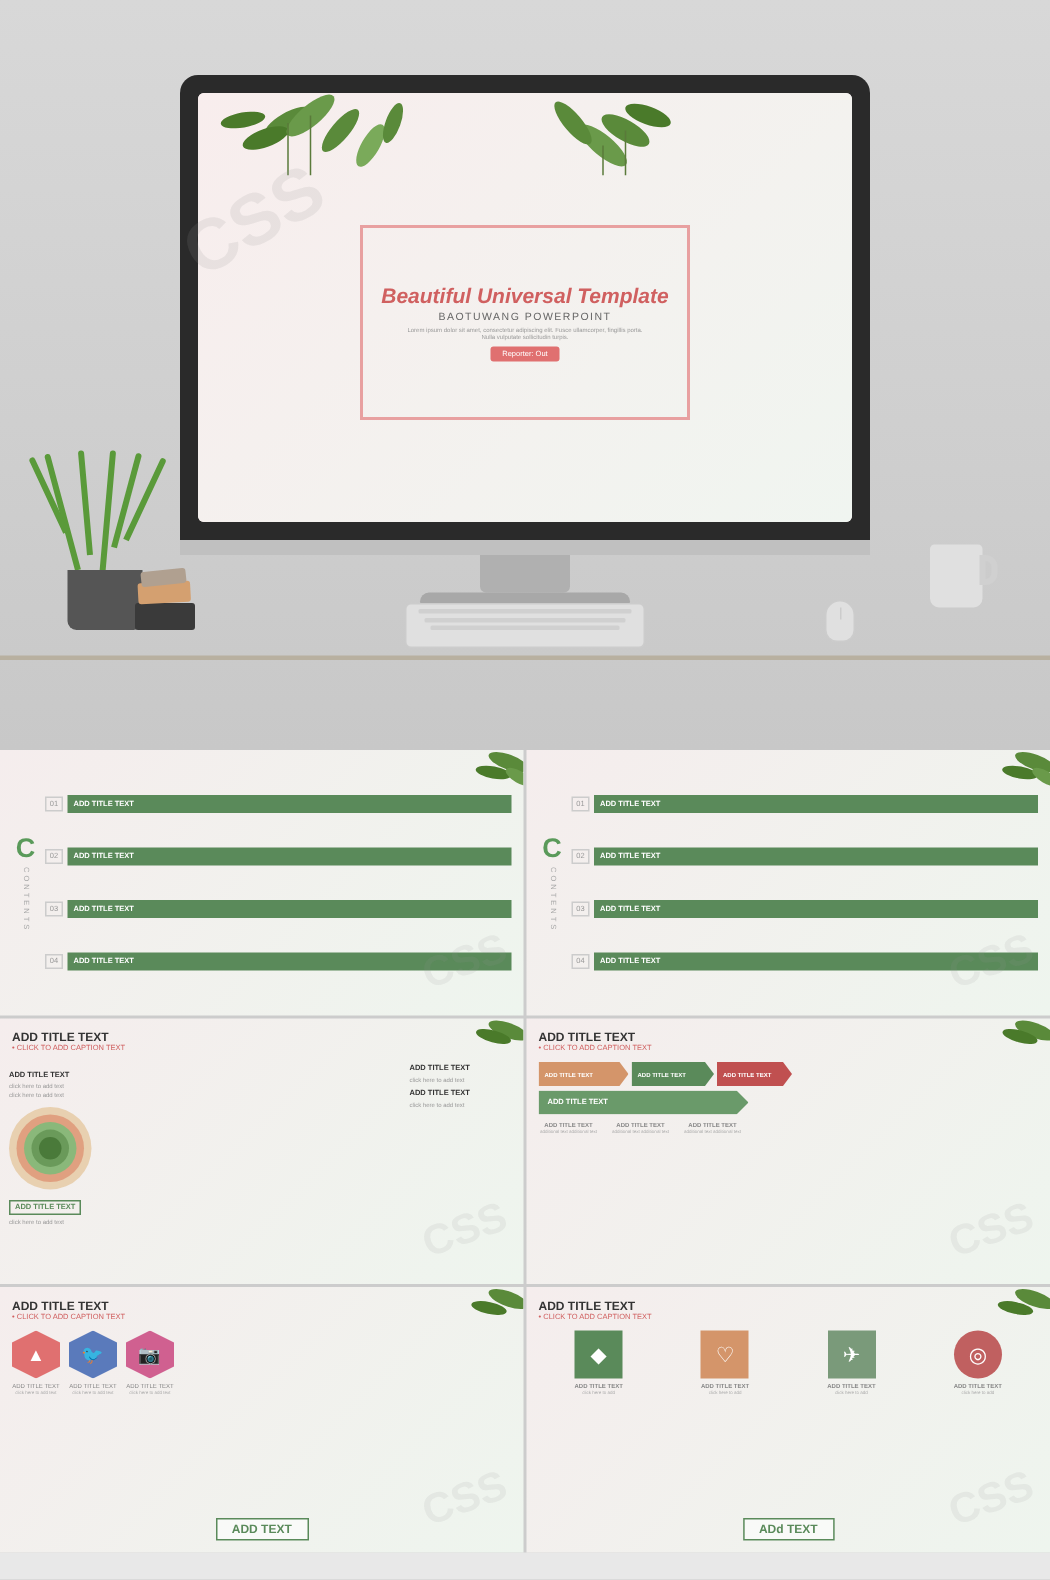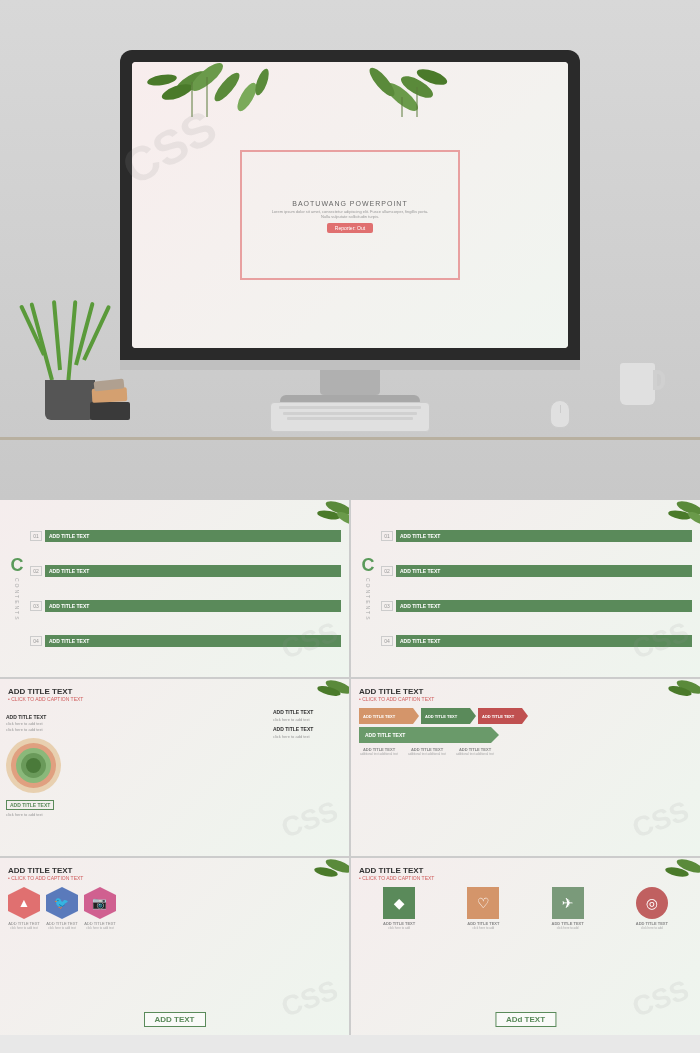--- a/index.html
+++ b/index.html
@@ -348,20 +348,21 @@
             <ellipse cx="300" cy="15" rx="16" ry="6" fill="#4a7a2a" transform="rotate(20,300,15)"></ellipse>
             <ellipse cx="270" cy="35" rx="20" ry="7" fill="#6a9a4a" transform="rotate(40,270,35)"></ellipse>
             <ellipse cx="250" cy="20" rx="18" ry="6" fill="#5a8a3a" transform="rotate(50,250,20)"></ellipse>
             <line x1="60" y1="20" x2="60" y2="55" stroke="#5a7a3a" stroke-width="1"></line>
             <line x1="75" y1="15" x2="75" y2="55" stroke="#5a7a3a" stroke-width="1"></line>
             <line x1="285" y1="25" x2="285" y2="55" stroke="#5a7a3a" stroke-width="1"></line>
             <line x1="270" y1="35" x2="270" y2="55" stroke="#5a7a3a" stroke-width="1"></line>
           </svg>
 
           <div class="pink-border">
+            <div class="slide-title">Beautiful Universal Template</div>
             <div class="slide-subtitle">BAOTUWANG POWERPOINT</div>
             <div class="slide-desc">Lorem ipsum dolor sit amet, consectetur adipiscing elit. Fusce ullamcorper, fingillis porta. Nulla vulputate sollicitudin turpis.</div>
             <div class="slide-btn">Reporter: Out</div>
           </div>
         </div>
       </div>
     </div>
     <div class="monitor-stand-top"></div>
     <div class="monitor-stand-neck"></div>
     <div class="monitor-stand-base"></div>

